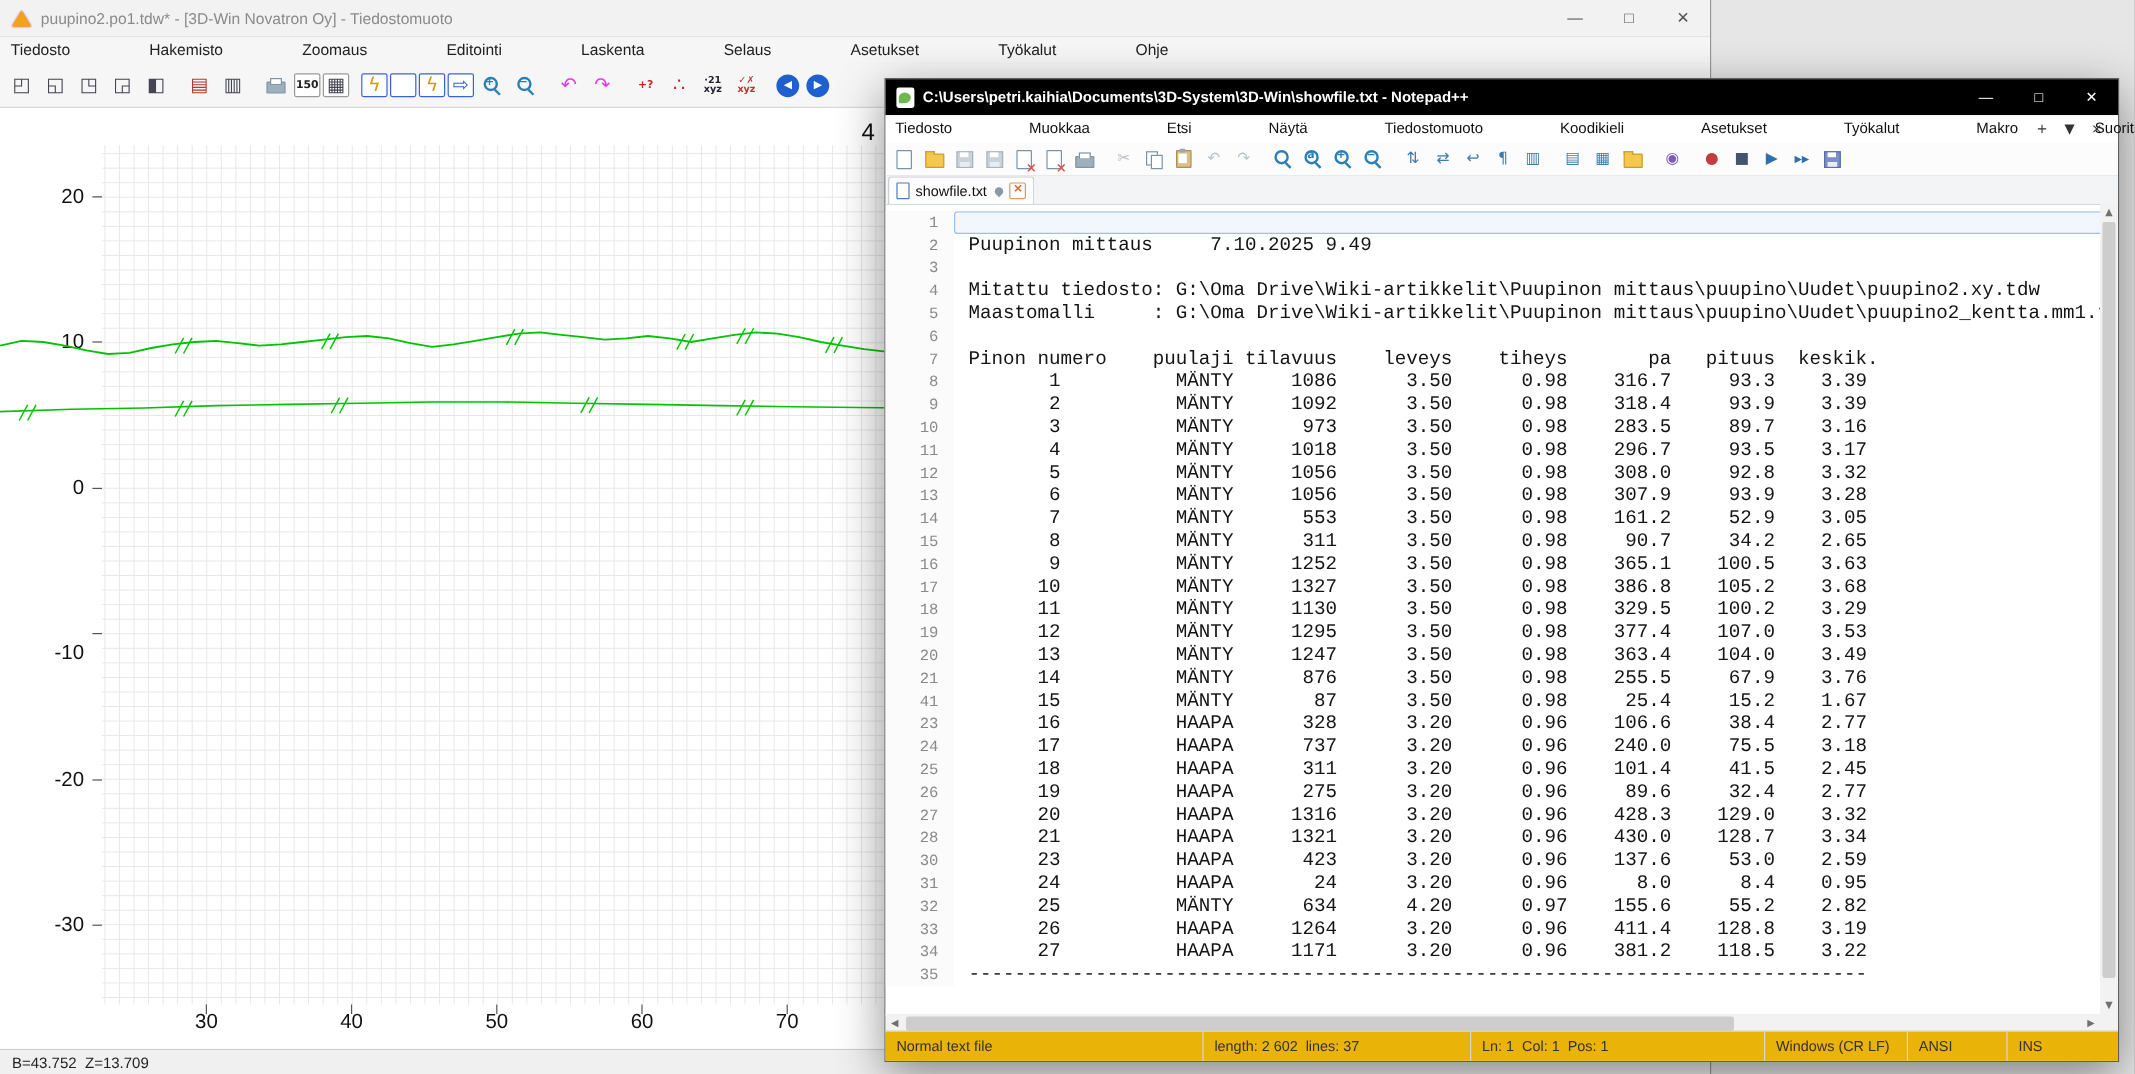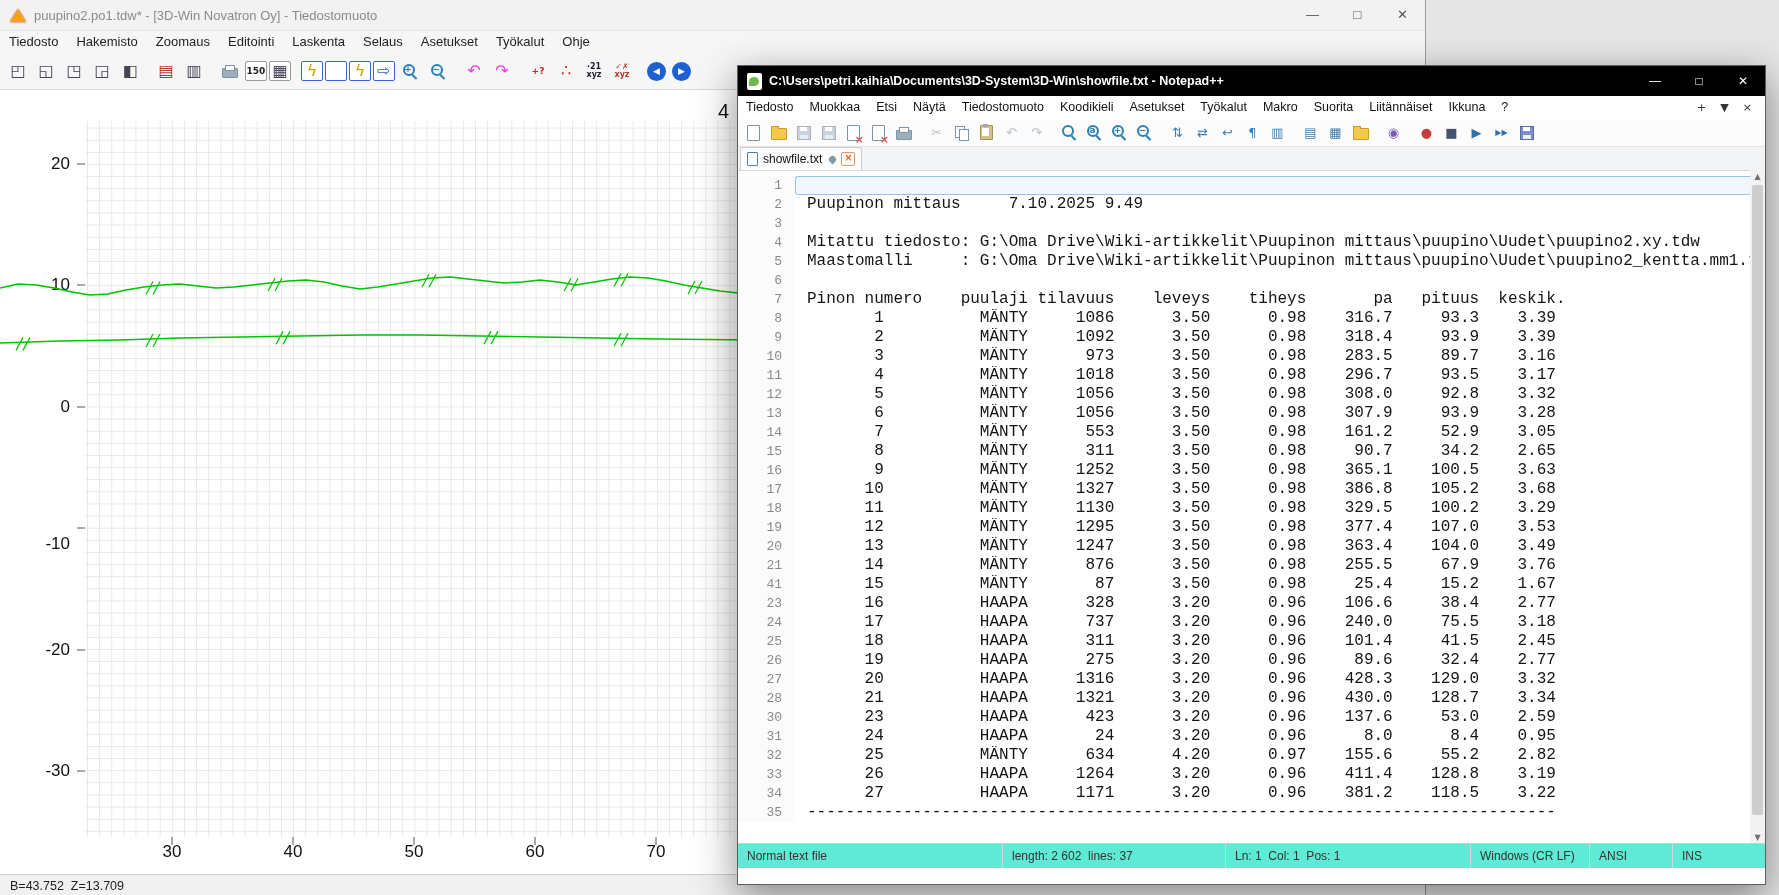--- a/index.html
+++ b/index.html
@@ -6,21 +6,21 @@
   html,body{margin:0;padding:0;background:#9e9e9e;font-family:"Liberation Sans",sans-serif;}
   #screen{position:relative;width:1779px;height:895px;background:#e6e6e6;overflow:hidden;}
 
   
   #w3{position:absolute;left:0;top:0;width:1425px;height:895px;background:#f0f0f0;border-right:1px solid #9a9a9a;}
   .w3-titlebar{height:30px;display:flex;align-items:center;background:#f2f2f2;border-bottom:1px solid #e3e3e3;}
   .w3-logo{width:0;height:0;border-left:8px solid transparent;border-right:8px solid transparent;border-bottom:13px solid #f5a21b;margin:0 8px 0 10px;filter:drop-shadow(0 0 1px #c23b22);}
   .w3-title{font-size:13px;color:#8a8a8a;white-space:nowrap;}
   .capbtns{margin-left:auto;display:flex;height:100%;}
   .capbtns span{width:45px;text-align:center;line-height:30px;font-size:13px;color:#555;}
-  .menubar{display:flex;align-items:center;position:relative;}
+  .menubar{display:flex;align-items:center;position:relative;gap:48px;}
   #w3-menu{height:22px;background:#f6f6f6;}
   .menubar .mi{display:inline-block;padding:0 9px;font-size:13px;color:#222;line-height:22px;white-space:nowrap;}
   #w3-toolbar{height:36px;background:#f6f6f6;border-bottom:1px solid #d8d8d8;display:flex;align-items:center;padding-left:4px;}
   .tbtn{display:inline-flex;align-items:center;justify-content:center;width:26px;height:26px;margin:0 1px;border-radius:3px;font-family:"DejaVu Sans",sans-serif;}
   .tsep{display:inline-block;width:8px;height:20px;}
   .tbtn .gly{font-size:16px;line-height:1;}
   .tbtn .gly.small{font-size:9px;font-weight:bold;letter-spacing:0;}
   .tbtn.frame{border:1px solid #3a62d8;width:20px;height:18px;border-radius:2px;background:#fff;}
   .tbtn.box{border:1px solid #9a9a9a;width:20px;height:18px;border-radius:2px;background:#fff;}
   .tbtn.circle{background:#1f5fd0;border-radius:50%;width:19px;height:19px;margin:0 3px;}
@@ -92,21 +92,21 @@
   .np-vscroll{position:absolute;right:0;top:103px;width:15px;height:676px;background:#f2f2f2;}
   .np-vscroll .arr{position:absolute;width:15px;height:15px;text-align:center;font-size:8px;color:#707070;line-height:15px;font-family:"DejaVu Sans",sans-serif;}
   .np-vscroll .arr.up{top:0;} .np-vscroll .arr.dn{bottom:0;}
   .np-vthumb{position:absolute;left:2px;right:2px;top:16px;height:630px;background:#cdcdcd;border-radius:2px;}
   .np-hscroll{position:absolute;left:0;top:779px;height:16px;width:1012px;background:#f2f2f2;}
   .np-hscroll .arr{position:absolute;width:15px;height:16px;text-align:center;font-size:8px;color:#707070;line-height:16px;font-family:"DejaVu Sans",sans-serif;}
   .np-hscroll .arr.lf{left:0;} .np-hscroll .arr.rt{right:0;}
   .np-hthumb{position:absolute;top:2px;bottom:2px;left:17px;width:690px;background:#cdcdcd;border-radius:2px;}
   .np-corner{position:absolute;right:0;top:779px;width:15px;height:16px;background:#f2f2f2;}
 
-  .np-status{position:absolute;left:0;bottom:16px;width:100%;height:25px;background:#5eead4;border-top:1px solid #d0d0d0;display:flex;align-items:center;font-size:12px;color:#333;box-sizing:border-box;}
+  .np-status{position:absolute;left:0;bottom:0;width:100%;height:25px;background:#eab308;border-top:1px solid #d0d0d0;display:flex;align-items:center;font-size:12px;color:#333;box-sizing:border-box;}
   .np-status .seg{white-space:pre;padding:0 9px;line-height:24px;border-left:1px solid #d6d6d6;overflow:hidden;}
   .np-status .s1{flex:1;border-left:none;}
   .np-status .s2{width:204px;margin-left:16px;} .np-status .s3{width:226px;} .np-status .s4{width:100px;} .np-status .s5{width:64px;} .np-status .s6{width:74px;text-align:left;}
 </style>
 </head>
 <body>
 
 <div id="screen">
 
   <section id="w3">

